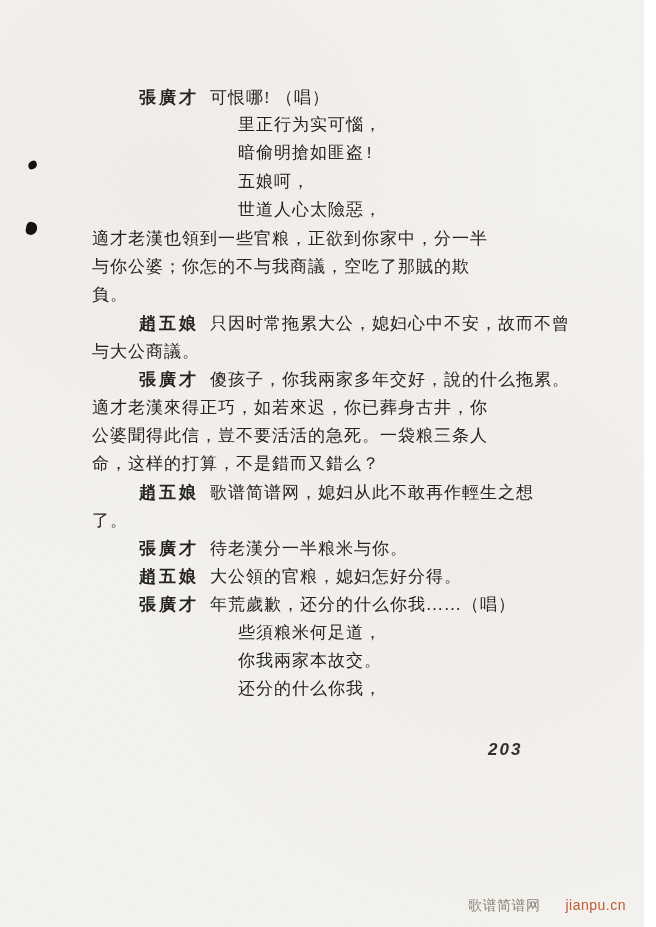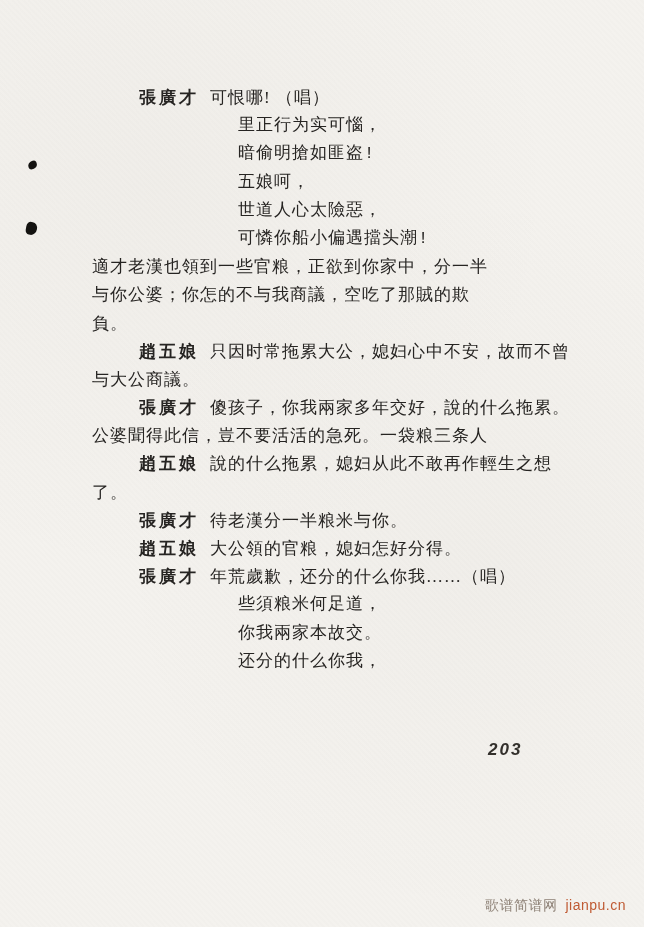--- a/index.html
+++ b/index.html
@@ -57,37 +57,38 @@
 
   <span class="ink-speck speck-1"></span>
   <span class="ink-speck speck-2"></span>
 
   <div class="content" id="script-lines">
       <div class="line speaker-line"><span class="speaker">張廣才</span><span>可恨哪! （唱）</span></div>
       <div class="line verse"><span>里正行为实可惱，</span></div>
       <div class="line verse"><span>暗偷明搶如匪盗!</span></div>
       <div class="line verse"><span>五娘呵，</span></div>
       <div class="line verse"><span>世道人心太險惡，</span></div>
-      <div class="line verse"><span>可憐你船小偏遇擋头潮!</span></div>
       <div class="line cont"><span>適才老漢也領到一些官粮，正欲到你家中，分一半</span></div>
       <div class="line cont"><span>与你公婆；你怎的不与我商議，空吃了那賊的欺</span></div>
       <div class="line cont"><span>負。</span></div>
       <div class="line speaker-line"><span class="speaker">趙五娘</span><span>只因时常拖累大公，媳妇心中不安，故而不曾</span></div>
       <div class="line cont"><span>与大公商議。</span></div>
       <div class="line speaker-line"><span class="speaker">張廣才</span><span>傻孩子，你我兩家多年交好，說的什么拖累。</span></div>
+      <div class="line cont"><span>適才老漢來得正巧，如若來迟，你已葬身古井，你</span></div>
       <div class="line cont"><span>公婆聞得此信，豈不要活活的急死。一袋粮三条人</span></div>
-      <div class="line speaker-line"><span class="speaker">趙五娘</span><span>說的什么拖累，媳妇从此不敢再作輕生之想</span></div>
+      <div class="line cont"><span>命，这样的打算，不是錯而又錯么？</span></div>
+      <div class="line speaker-line"><span class="speaker">趙五娘</span><span>歌谱简谱网，媳妇从此不敢再作輕生之想</span></div>
       <div class="line cont"><span>了。</span></div>
       <div class="line speaker-line"><span class="speaker">張廣才</span><span>待老漢分一半粮米与你。</span></div>
       <div class="line speaker-line"><span class="speaker">趙五娘</span><span>大公領的官粮，媳妇怎好分得。</span></div>
       <div class="line speaker-line"><span class="speaker">張廣才</span><span>年荒歲歉，还分的什么你我……（唱）</span></div>
       <div class="line verse"><span>些須粮米何足道，</span></div>
       <div class="line verse"><span>你我兩家本故交。</span></div>
       <div class="line verse"><span>还分的什么你我，</span></div>
     </div>
 
   <div class="page-number">203</div>
 
   <div class="watermark">
-    <span class="site" style="color: rgb(141, 129, 118);">歌谱简谱网</span><span class="domain" style="color: rgb(191, 90, 51); margin-left: 2px;">jianpu.cn</span>
+    <span class="site" style="color: rgb(141, 129, 118);">歌谱简谱网</span><span class="domain" style="color: rgb(191, 90, 51); margin-left: 19px;">jianpu.cn</span>
   </div>
 
 </div>
 
 </body></html>

